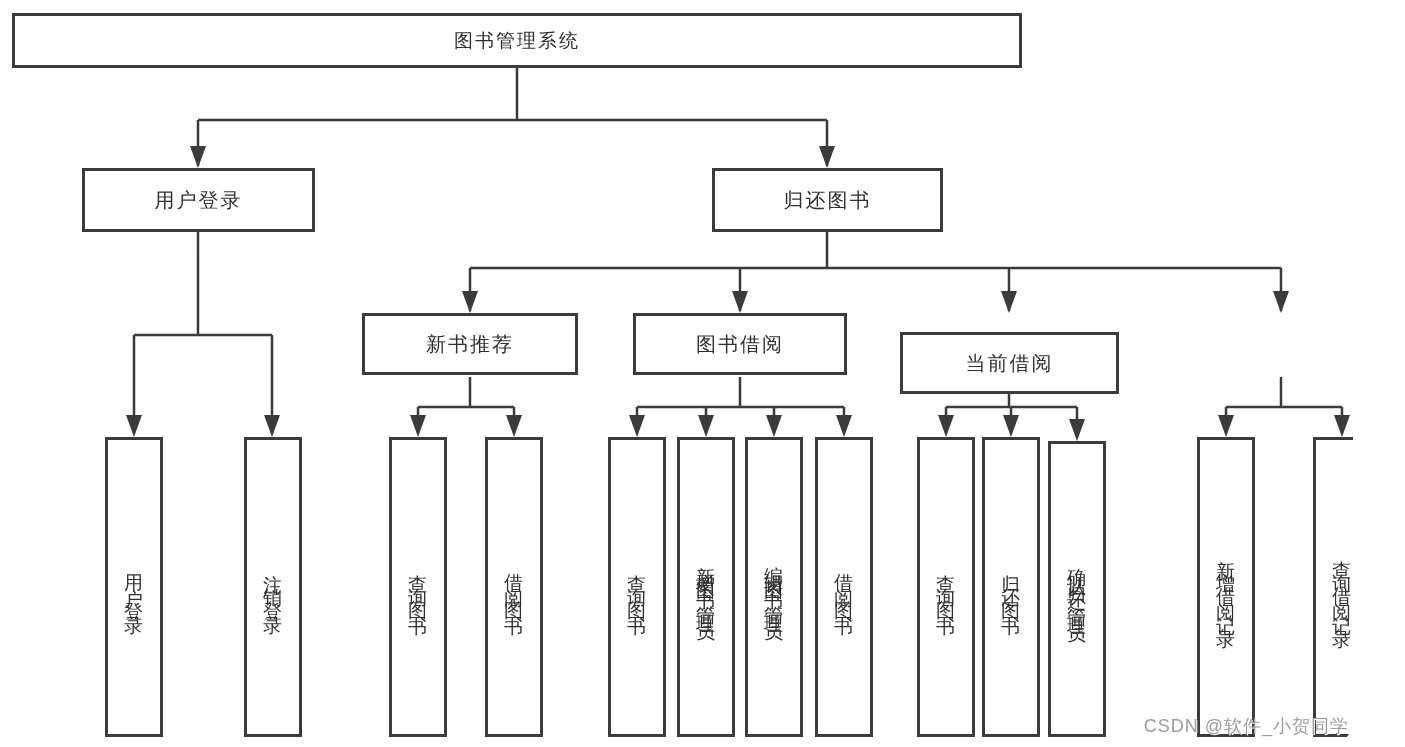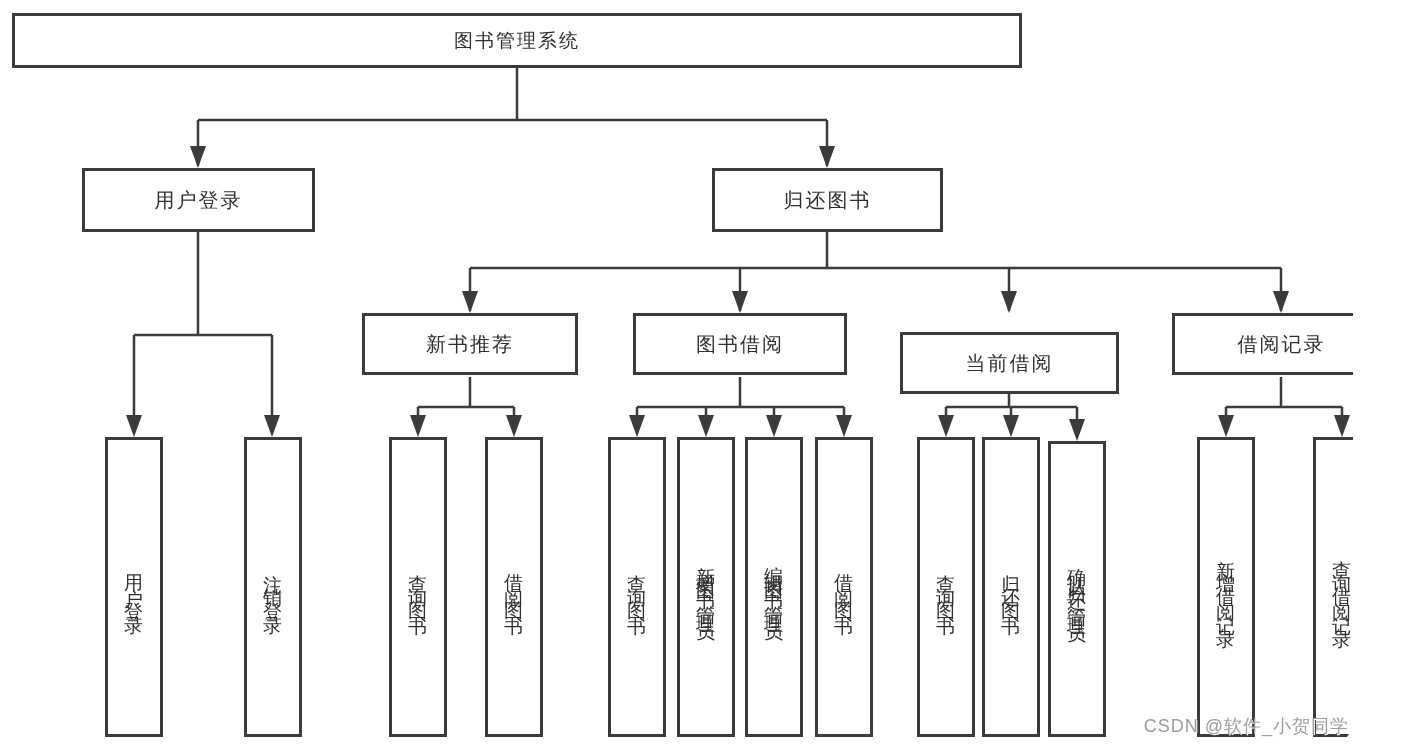--- a/index.html
+++ b/index.html
@@ -75,23 +75,20 @@
 
   <div class="box hbox" style="left:362px;top:313px;width:216px;height:62px">
     <span>新书推荐</span>
   </div>
   <div class="box hbox" style="left:633px;top:313px;width:214px;height:62px">
     <span>图书借阅</span>
   </div>
   <div class="box hbox" style="left:900px;top:332px;width:219px;height:62px">
     <span>当前借阅</span>
   </div>
-  <div class="box hbox" style="left:1172px;top:313px;width:219px;height:62px">
-    <span>借阅记录</span>
-  </div>
 
   <div class="box vbox" style="left:105px;top:437px;width:58px;height:300px">
     <span>用户登录</span>
   </div>
   <div class="box vbox" style="left:244px;top:437px;width:58px;height:300px">
     <span>注销登录</span>
   </div>
 
   <div class="box vbox" style="left:389px;top:437px;width:58px;height:300px">
     <span>查询图书</span>

